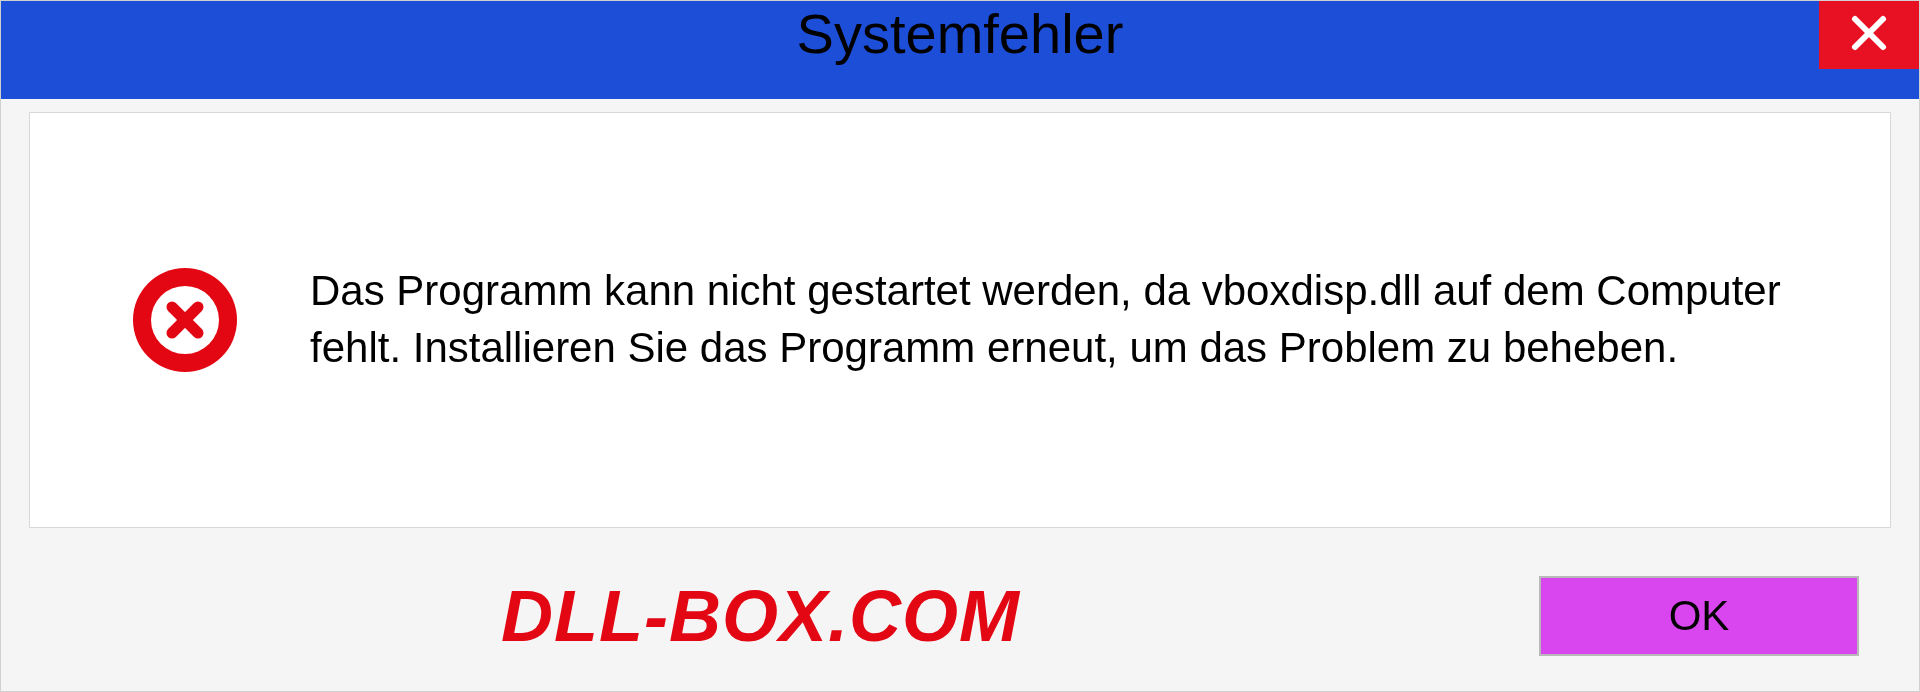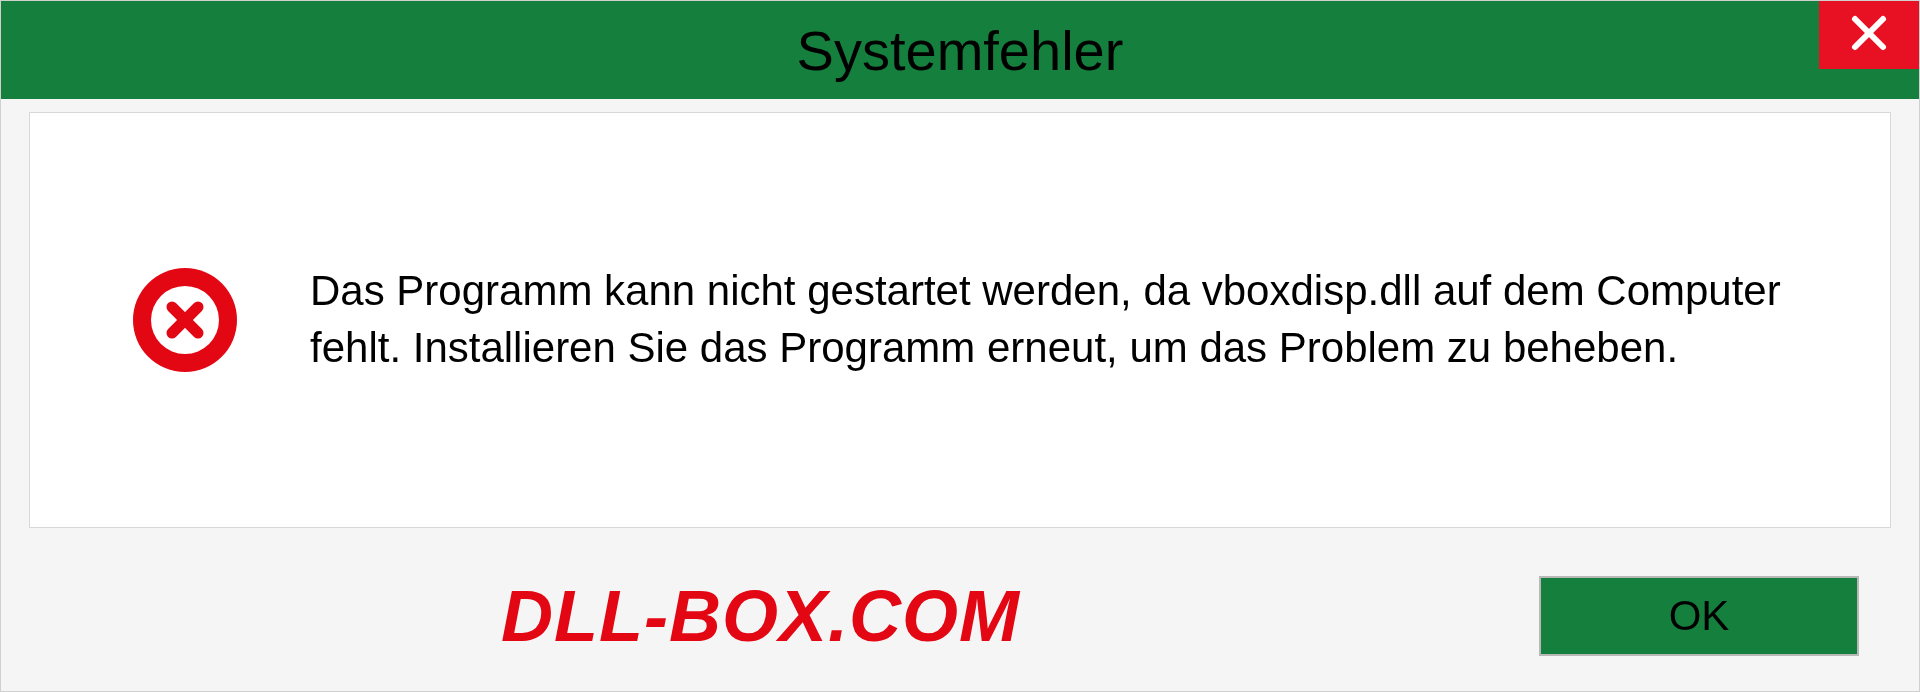--- a/index.html
+++ b/index.html
@@ -22,24 +22,23 @@
       background: #f5f5f5;
       border: 1px solid #d0d0d0;
       position: relative;
       display: flex;
       flex-direction: column;
     }
     
     .titlebar {
       height: 98px;
       display: flex;
-      align-items: center;
       justify-content: center;
       position: relative;
-      background: #15803d;
+      background: #1d4ed8;
     }
     
     .title {
       font-size: 56px;
       font-weight: normal;
       color: #000000;
     }
     
     .close-btn {
       position: absolute;
@@ -95,21 +94,21 @@
       font-size: 72px;
       font-weight: 900;
       font-style: italic;
       color: #e30613;
       letter-spacing: 1px;
     }
     
     .ok-btn {
       width: 320px;
       height: 80px;
-      background: #15803d;
+      background: #d946ef;
       border: 2px solid #b8b8b8;
       font-size: 42px;
       color: #000000;
       cursor: pointer;
       display: flex;
       align-items: center;
       justify-content: center;
       font-family: Arial, Helvetica, sans-serif;
     }
   </style>

